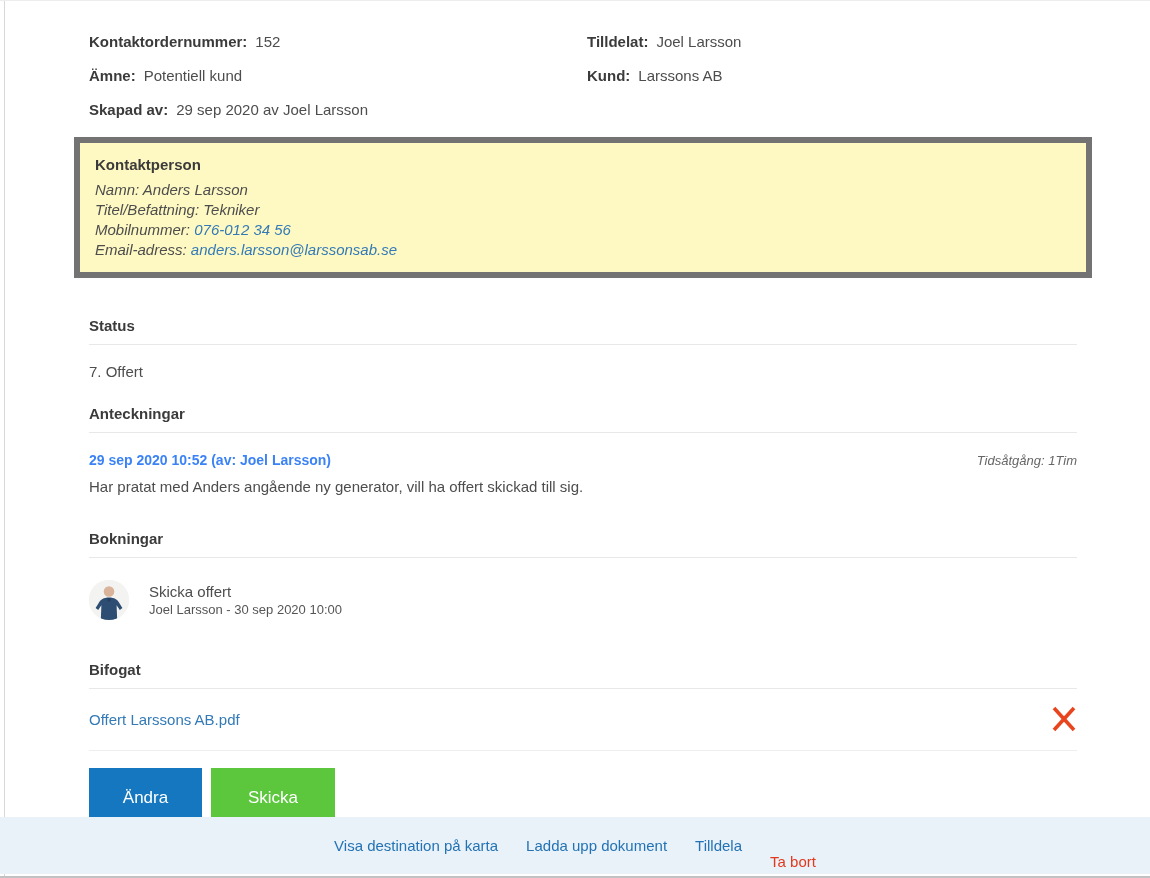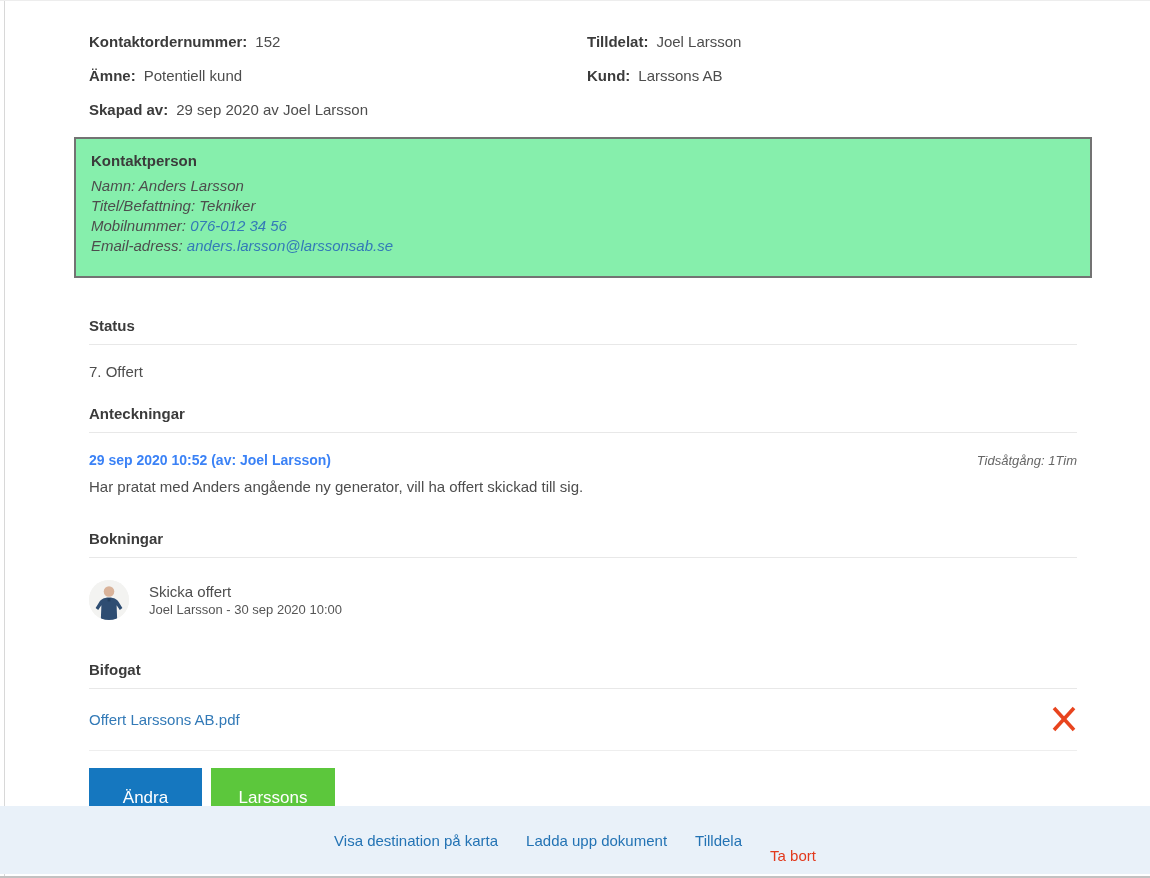--- a/index.html
+++ b/index.html
@@ -18,21 +18,21 @@
   .content { position: absolute; left: 74px; right: 58px; top: 0; padding-top: 31px; }
   .inset { margin-left: 15px; margin-right: 15px; }
 
   
   .top-grid { display: grid; grid-template-columns: 498px 1fr; grid-row-gap: 13px; font-size: 15px; line-height: 21px; }
   .field-label { font-weight: bold; color: #3b3b3b; }
   .field-value { color: #4d4d4d; margin-left: 8px; }
   a, .link { color: #337ab7; text-decoration: none; cursor: pointer; }
 
   
-  .contact-card { margin-top: 17px; background: #86efac; border: 2px solid #737373; padding: 11px 15px 20px 15px; }
+  .contact-card { margin-top: 17px; background: #fef9c3; border: 6px solid #737373; padding: 11px 15px 12px 15px; }
   .contact-card .card-title { font-weight: bold; font-size: 15px; line-height: 21px; color: #3b3b3b; margin-bottom: 5px; }
   .contact-line { font-style: italic; font-size: 15px; line-height: 20px; color: #4d4d4d; }
 
   .section-title { font-weight: bold; font-size: 15px; line-height: 21px; color: #3b3b3b; }
   .divider { border: none; border-top: 1px solid #e8e8e8; height: 0; }
 
   .mt-status-title { margin-top: 37px; }
   .mt-divider { margin-top: 8px; }
   .status-value { margin-top: 16px; font-size: 15px; line-height: 21px; color: #4d4d4d; }
   .mt-notes-title { margin-top: 21px; }
@@ -52,21 +52,21 @@
   .mt-attach-title { margin-top: 39px; }
   .attach-row { display: flex; justify-content: space-between; align-items: center; padding: 16px 0 17px 0; border-bottom: 1px solid #eeeeee; gap: 7px; }
   .attach-link { font-size: 15px; }
   .delete-x { width: 26px; height: 28px; cursor: pointer; display: block; }
 
   .actions { margin-top: 17px; display: flex; gap: 9px; }
   .btn { border: none; height: 60px; font-size: 17px; color: #ffffff; cursor: pointer; font-family: "Liberation Sans", sans-serif; }
   .btn-edit { background: #1577bf; width: 113px; }
   .btn-finish { background: #5cc73c; width: 124px; }
 
-  .footer { position: absolute; left: 0; right: 0; bottom: 4px; height: 68px; background: #e9f1f9;
+  .footer { position: absolute; left: 0; right: 0; bottom: 4px; height: 57px; background: #e9f1f9;
             display: flex; align-items: center; justify-content: center; gap: 28px; }
   .footer a { font-size: 15px; color: #2373b4; }
   .footer a.red { color: #e2391d; margin-top: 31px; }
 </style>
 </head>
 <body>
 
 <div class="left-edge"></div>
 <div class="top-edge"></div>
 
@@ -139,21 +139,21 @@
   <div class="attach-row inset">
     <a class="attach-link">Offert Larssons AB.pdf</a>
     <svg class="delete-x" viewBox="0 0 26 28">
       <line x1="3" y1="3" x2="23" y2="25" stroke="#e8441e" stroke-width="3.6"></line>
       <line x1="23" y1="3" x2="3" y2="25" stroke="#e8441e" stroke-width="3.6"></line>
     </svg>
   </div>
 
   <div class="actions inset">
     <button class="btn btn-edit">Ändra</button>
-    <button class="btn btn-finish">Larssons</button>
+    <button class="btn btn-finish">Skicka</button>
   </div>
 
 </div>
 
 <div class="footer">
   <a>Visa destination på karta</a>
   <a>Ladda upp dokument</a>
   <a>Tilldela</a>
   <a class="red">Ta bort</a>
 </div>

